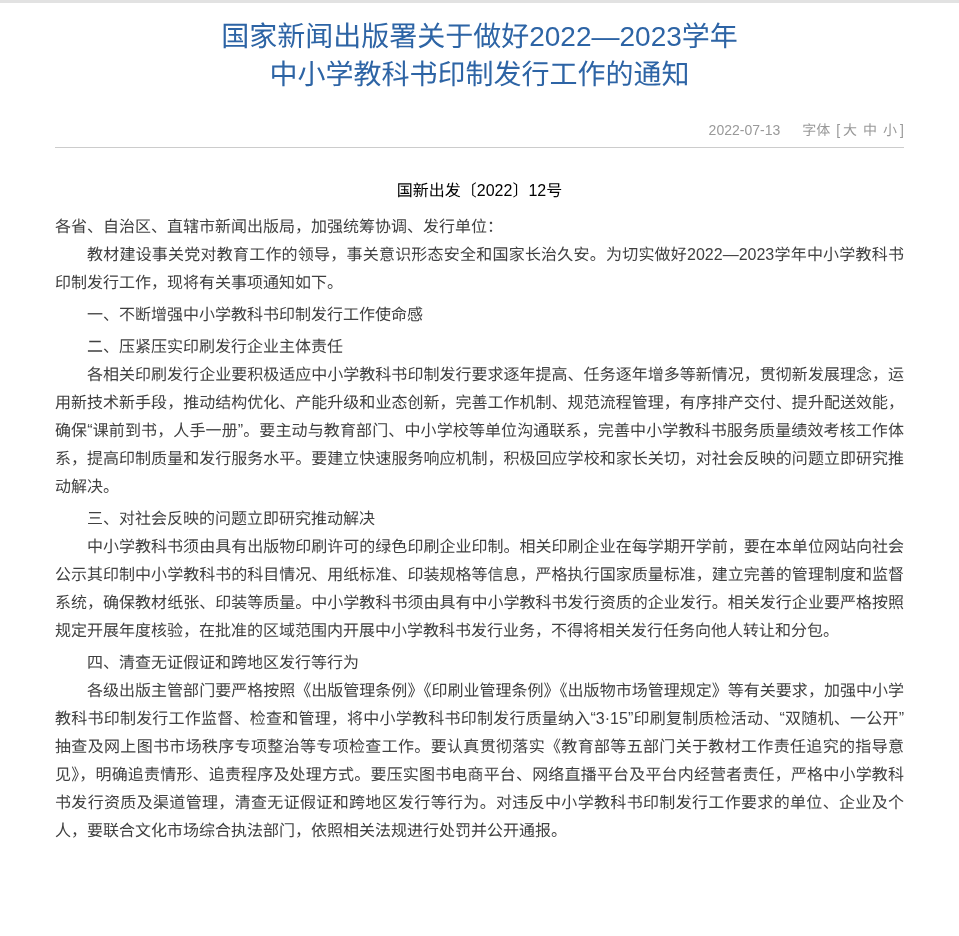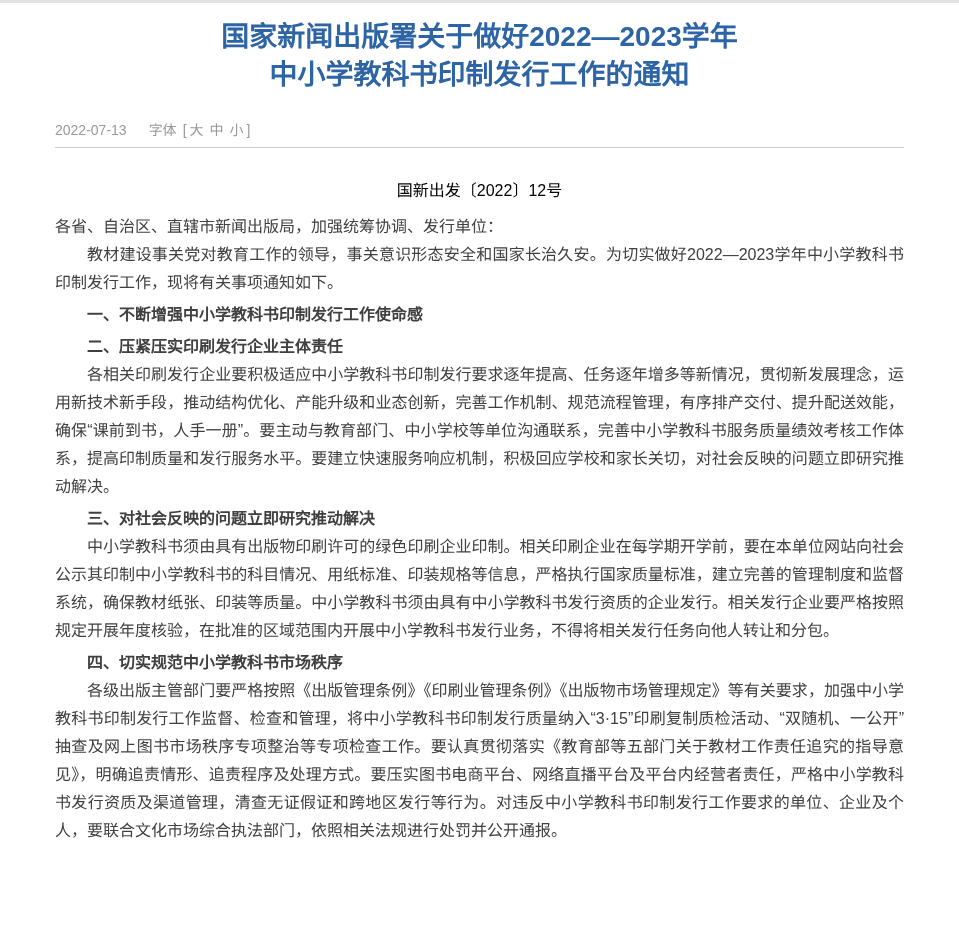--- a/index.html
+++ b/index.html
@@ -20,25 +20,25 @@
   }
   .page {
     padding: 0 55px;
   }
   .article-title {
     margin: 15px 0 0 0;
     text-align: center;
     color: #2d64a5;
     font-size: 28px;
     line-height: 38px;
-    font-weight: bold;
+    font-weight: normal;
   }
   .meta-line {
     margin-top: 28px;
-    text-align: left;
+    text-align: right;
     color: #999999;
     font-size: 14px;
     line-height: 16px;
   }
   .meta-line .date { margin-right: 22px; }
   .meta-line .font-label { margin-right: 6px; }
   .meta-line .font-opt {
     margin: 0 3px;
     color: #999999;
     text-decoration: none;
@@ -66,21 +66,21 @@
   .content p {
     margin: 0;
     text-indent: 2em;
   }
   .content p.salutation {
     text-indent: 0;
   }
   .content h2.section-heading {
     margin: 4px 0 0 0;
     font-size: 16px;
-    font-weight: bold;
+    font-weight: normal;
     line-height: 28px;
     text-indent: 2em;
     color: #404040;
   }
 </style>
 </head>
 <body>
 
 <div class="top-border"></div>
 
@@ -106,18 +106,18 @@
     <p>教材建设事关党对教育工作的领导，事关意识形态安全和国家长治久安。为切实做好2022—2023学年中小学教科书印制发行工作，现将有关事项通知如下。</p>
 
     <h2 class="section-heading">一、不断增强中小学教科书印制发行工作使命感</h2>
 
     <h2 class="section-heading">二、压紧压实印刷发行企业主体责任</h2>
     <p>各相关印刷发行企业要积极适应中小学教科书印制发行要求逐年提高、任务逐年增多等新情况，贯彻新发展理念，运用新技术新手段，推动结构优化、产能升级和业态创新，完善工作机制、规范流程管理，有序排产交付、提升配送效能，确保“课前到书，人手一册”。要主动与教育部门、中小学校等单位沟通联系，完善中小学教科书服务质量绩效考核工作体系，提高印制质量和发行服务水平。要建立快速服务响应机制，积极回应学校和家长关切，对社会反映的问题立即研究推动解决。</p>
 
     <h2 class="section-heading">三、对社会反映的问题立即研究推动解决</h2>
     <p>中小学教科书须由具有出版物印刷许可的绿色印刷企业印制。相关印刷企业在每学期开学前，要在本单位网站向社会公示其印制中小学教科书的科目情况、用纸标准、印装规格等信息，严格执行国家质量标准，建立完善的管理制度和监督系统，确保教材纸张、印装等质量。中小学教科书须由具有中小学教科书发行资质的企业发行。相关发行企业要严格按照规定开展年度核验，在批准的区域范围内开展中小学教科书发行业务，不得将相关发行任务向他人转让和分包。</p>
 
-    <h2 class="section-heading">四、切实规范中小学教科书市场秩序</h2>
+    <h2 class="section-heading">四、清查无证假证和跨地区发行等行为</h2>
     <p>各级出版主管部门要严格按照《出版管理条例》《印刷业管理条例》《出版物市场管理规定》等有关要求，加强中小学教科书印制发行工作监督、检查和管理，将中小学教科书印制发行质量纳入“3·15”印刷复制质检活动、“双随机、一公开”抽查及网上图书市场秩序专项整治等专项检查工作。要认真贯彻落实《教育部等五部门关于教材工作责任追究的指导意见》，明确追责情形、追责程序及处理方式。要压实图书电商平台、网络直播平台及平台内经营者责任，严格中小学教科书发行资质及渠道管理，清查无证假证和跨地区发行等行为。对违反中小学教科书印制发行工作要求的单位、企业及个人，要联合文化市场综合执法部门，依照相关法规进行处罚并公开通报。</p>
 
   </div>
 
 </div>
 
 </body></html>

